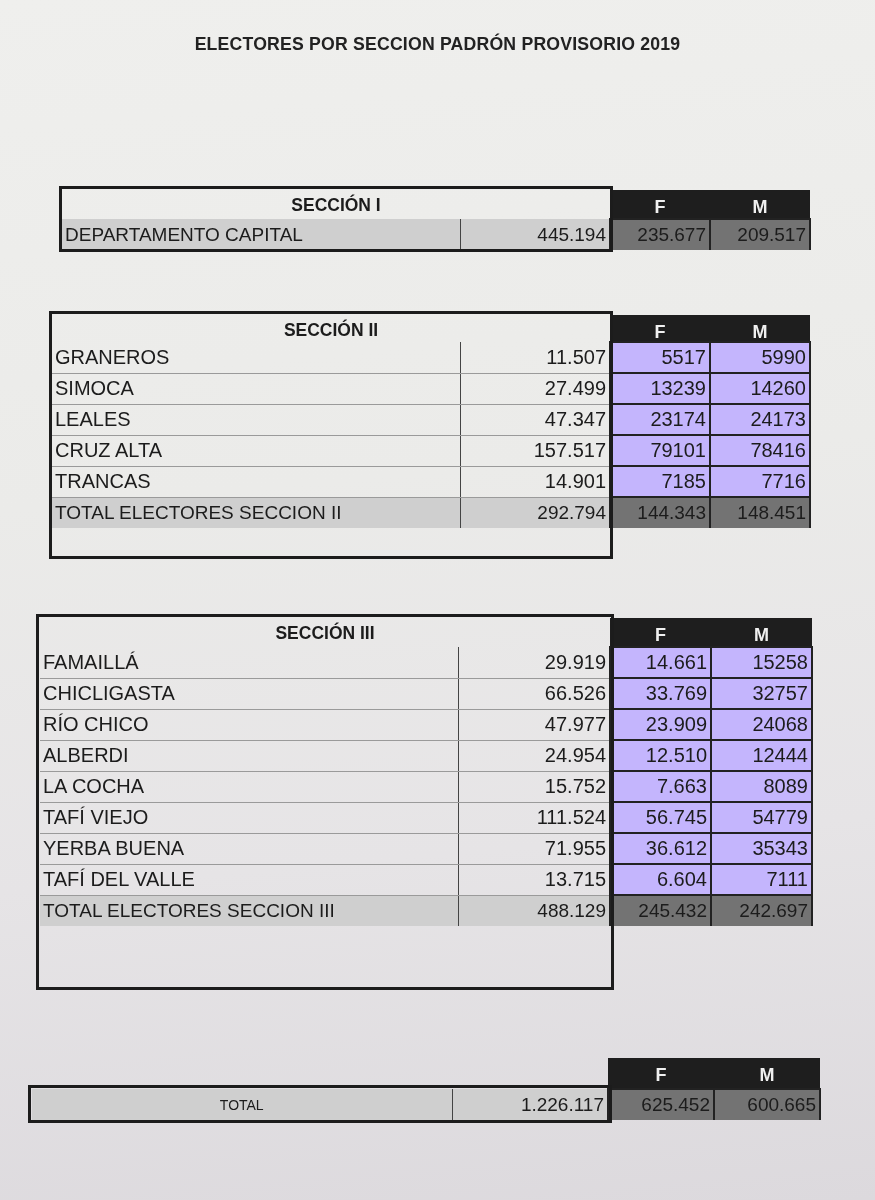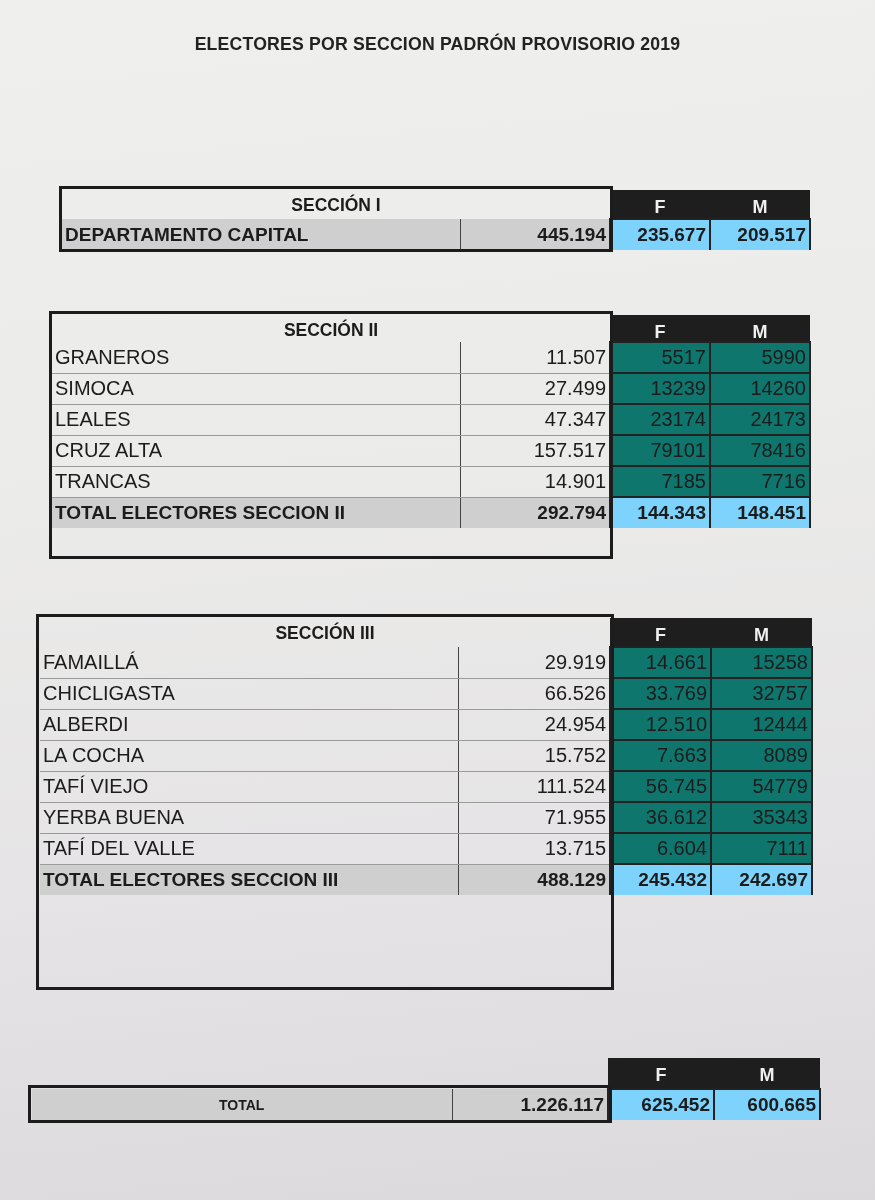--- a/index.html
+++ b/index.html
@@ -36,23 +36,23 @@
   table.t {
     border-collapse: collapse; position: absolute; left: 0;
     font-size: 20px; table-layout: fixed;
   }
   table.t td {
     height: 29px; padding: 0 3px; white-space: nowrap; overflow: hidden;
     border-bottom: 1px solid #9a9a9a;
   }
   td.name { text-align: left; }
   td.num { text-align: right; border-left: 1px solid #444; }
-  td.fm { text-align: right; border: 2px solid #222; background: #0f766e; }
-  tr.total td { font-weight: bold; background: #cfcfcf; border-bottom: none; height: 30px; font-size: 19px; }
-  tr.total td.fm { background: #7dd3fc; }
+  td.fm { text-align: right; border: 2px solid #222; background: #c4b5fd; }
+  tr.total td { font-weight: normal; background: #cfcfcf; border-bottom: none; height: 30px; font-size: 19px; }
+  tr.total td.fm { background: #737373; }
   .box-outer {
     position: absolute; border: 3px solid #1c1c1c; background: transparent; pointer-events: none;
   }
 </style>
 </head>
 <body>
 
 <div class="title">ELECTORES POR SECCION PADRÓN PROVISORIO 2019</div>
 
 <div class="sec" style="left:62px; top:190px; width:748px;">
@@ -161,20 +161,26 @@
       <td class="fm">14.661</td>
       <td class="fm">15258</td>
     </tr>
     <tr>
       <td class="name">CHICLIGASTA</td>
       <td class="num">66.526</td>
       <td class="fm">33.769</td>
       <td class="fm">32757</td>
     </tr>
     <tr>
+      <td class="name">RÍO CHICO</td>
+      <td class="num">47.977</td>
+      <td class="fm">23.909</td>
+      <td class="fm">24068</td>
+    </tr>
+    <tr>
       <td class="name">ALBERDI</td>
       <td class="num">24.954</td>
       <td class="fm">12.510</td>
       <td class="fm">12444</td>
     </tr>
     <tr>
       <td class="name">LA COCHA</td>
       <td class="num">15.752</td>
       <td class="fm">7.663</td>
       <td class="fm">8089</td>

